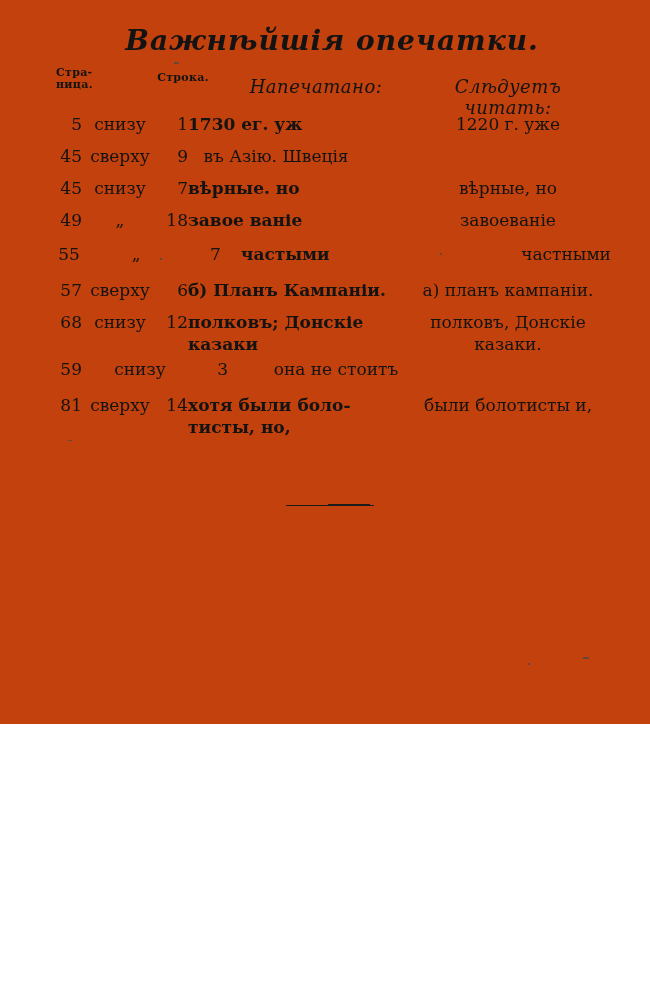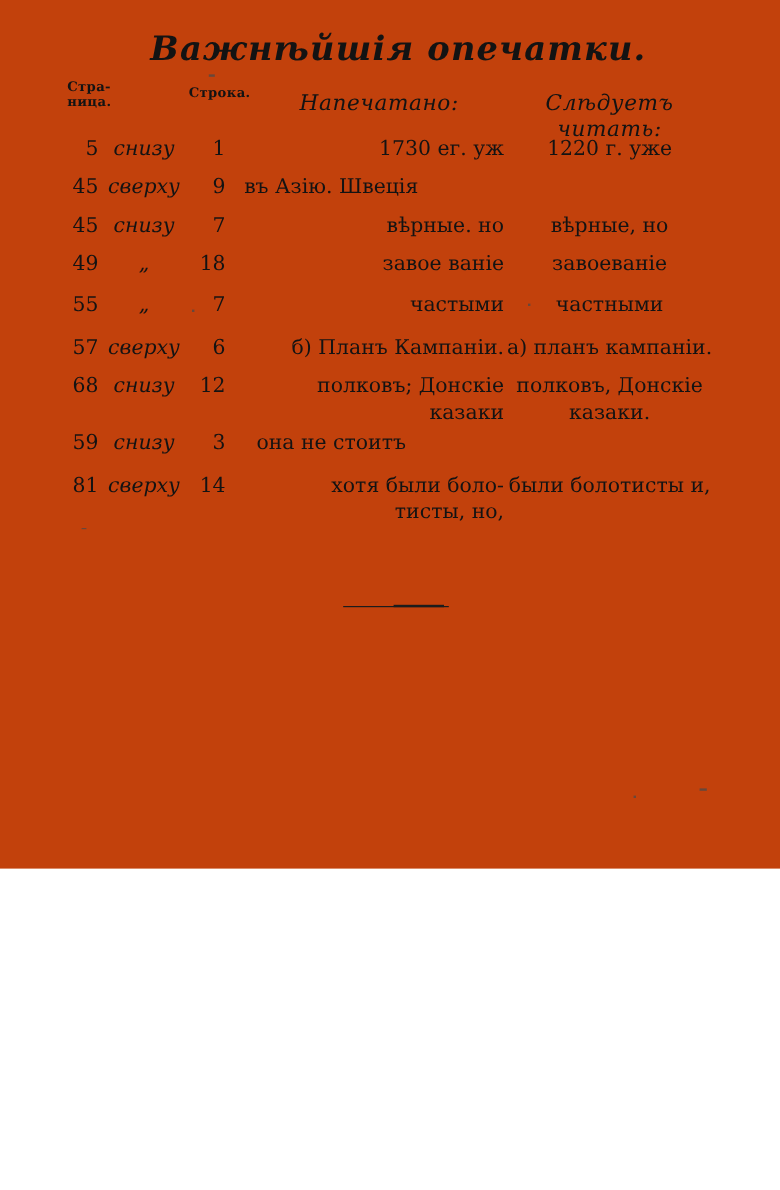--- a/index.html
+++ b/index.html
@@ -58,28 +58,28 @@
   }
   .row {
     display: flex;
     align-items: flex-start;
     padding-left: 36px;
     font-size: 17px;
     line-height: 22px;
   }
   .cell { white-space: pre-line; }
   .c-page    { width: 46px;  text-align: right; }
-  .c-pos     { width: 76px;  text-align: center; font-style: italic; }
+  .c-pos     { width: 76px;  text-align: center; }
   .c-line    { width: 30px;  text-align: right; }
-  .c-printed { width: 232px; text-align: right; }
+  .c-printed { width: 232px; text-align: left; font-weight: bold; }
   .c-correct { width: 176px; text-align: center; }
 
   .r-h32 { height: 32px; }
   .r-h34 { height: 34px; }
-  .r-h36 { height: 36px; }
+  .r-h36 { height: 36px; gap: 20px; }
   .r-h47 { height: 47px; }
 
   .divider {
     position: absolute;
     top: 505px;
     left: 286px;
     width: 88px;
     height: 1px;
     background: #1c1c1c;
   }

